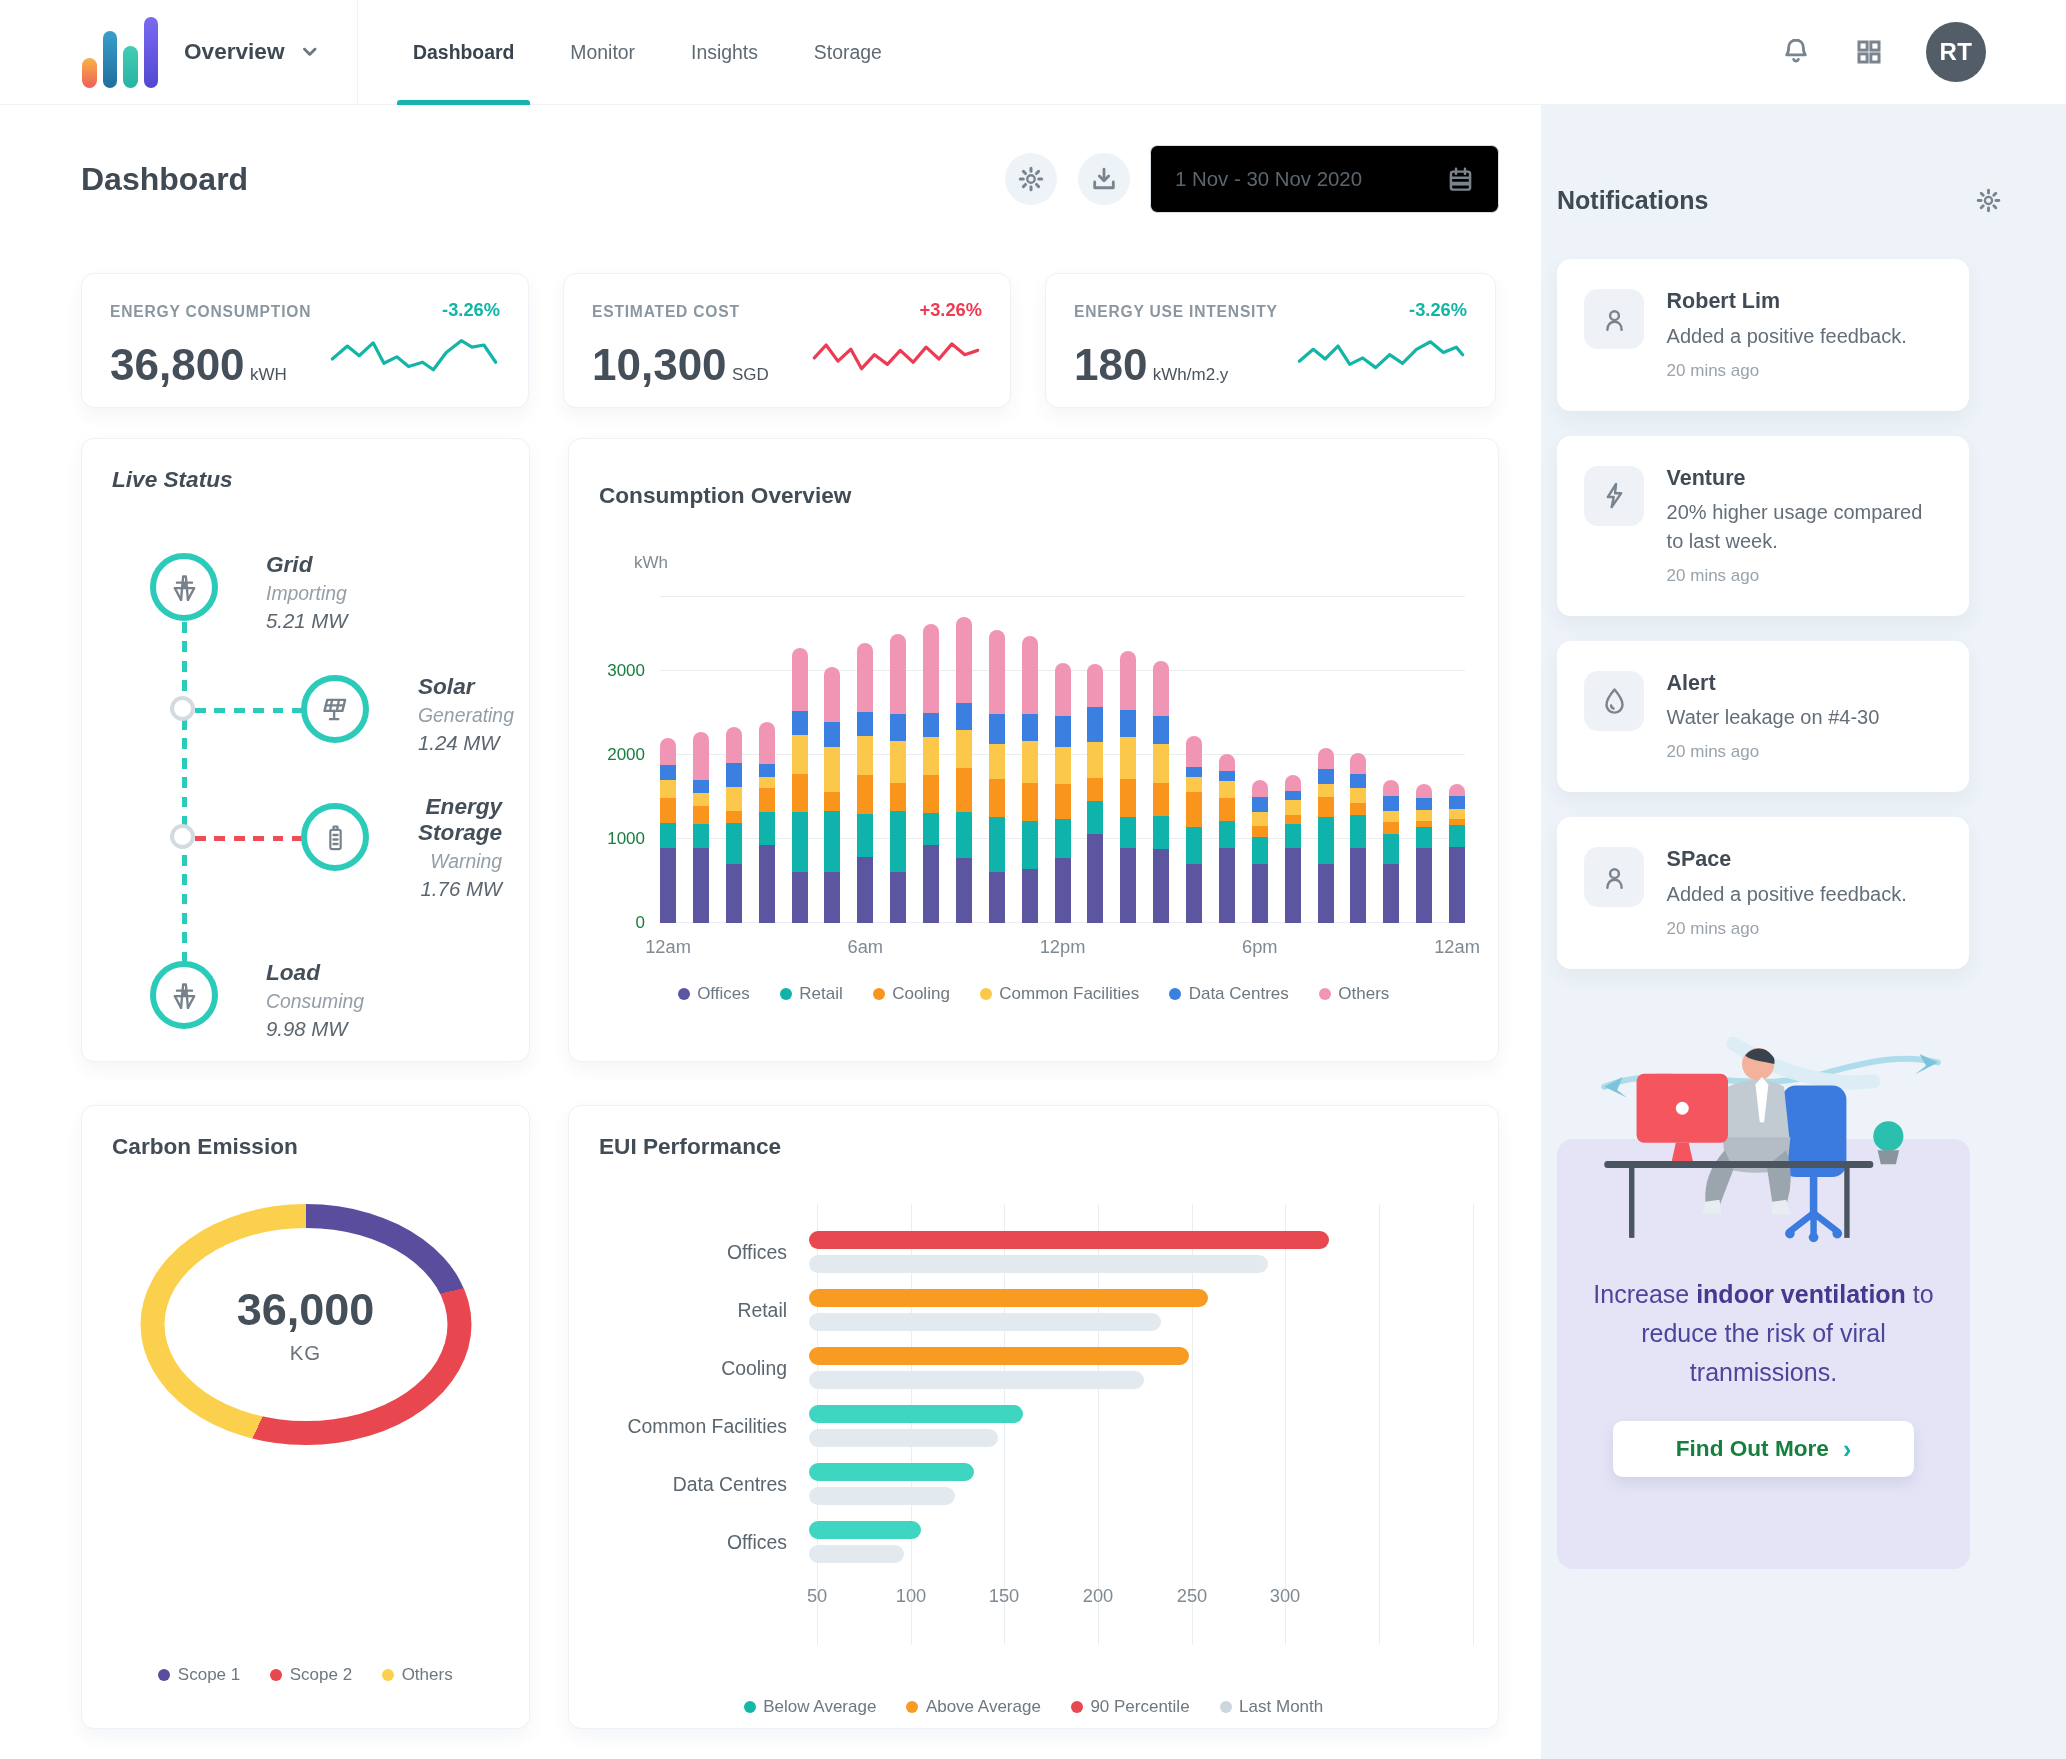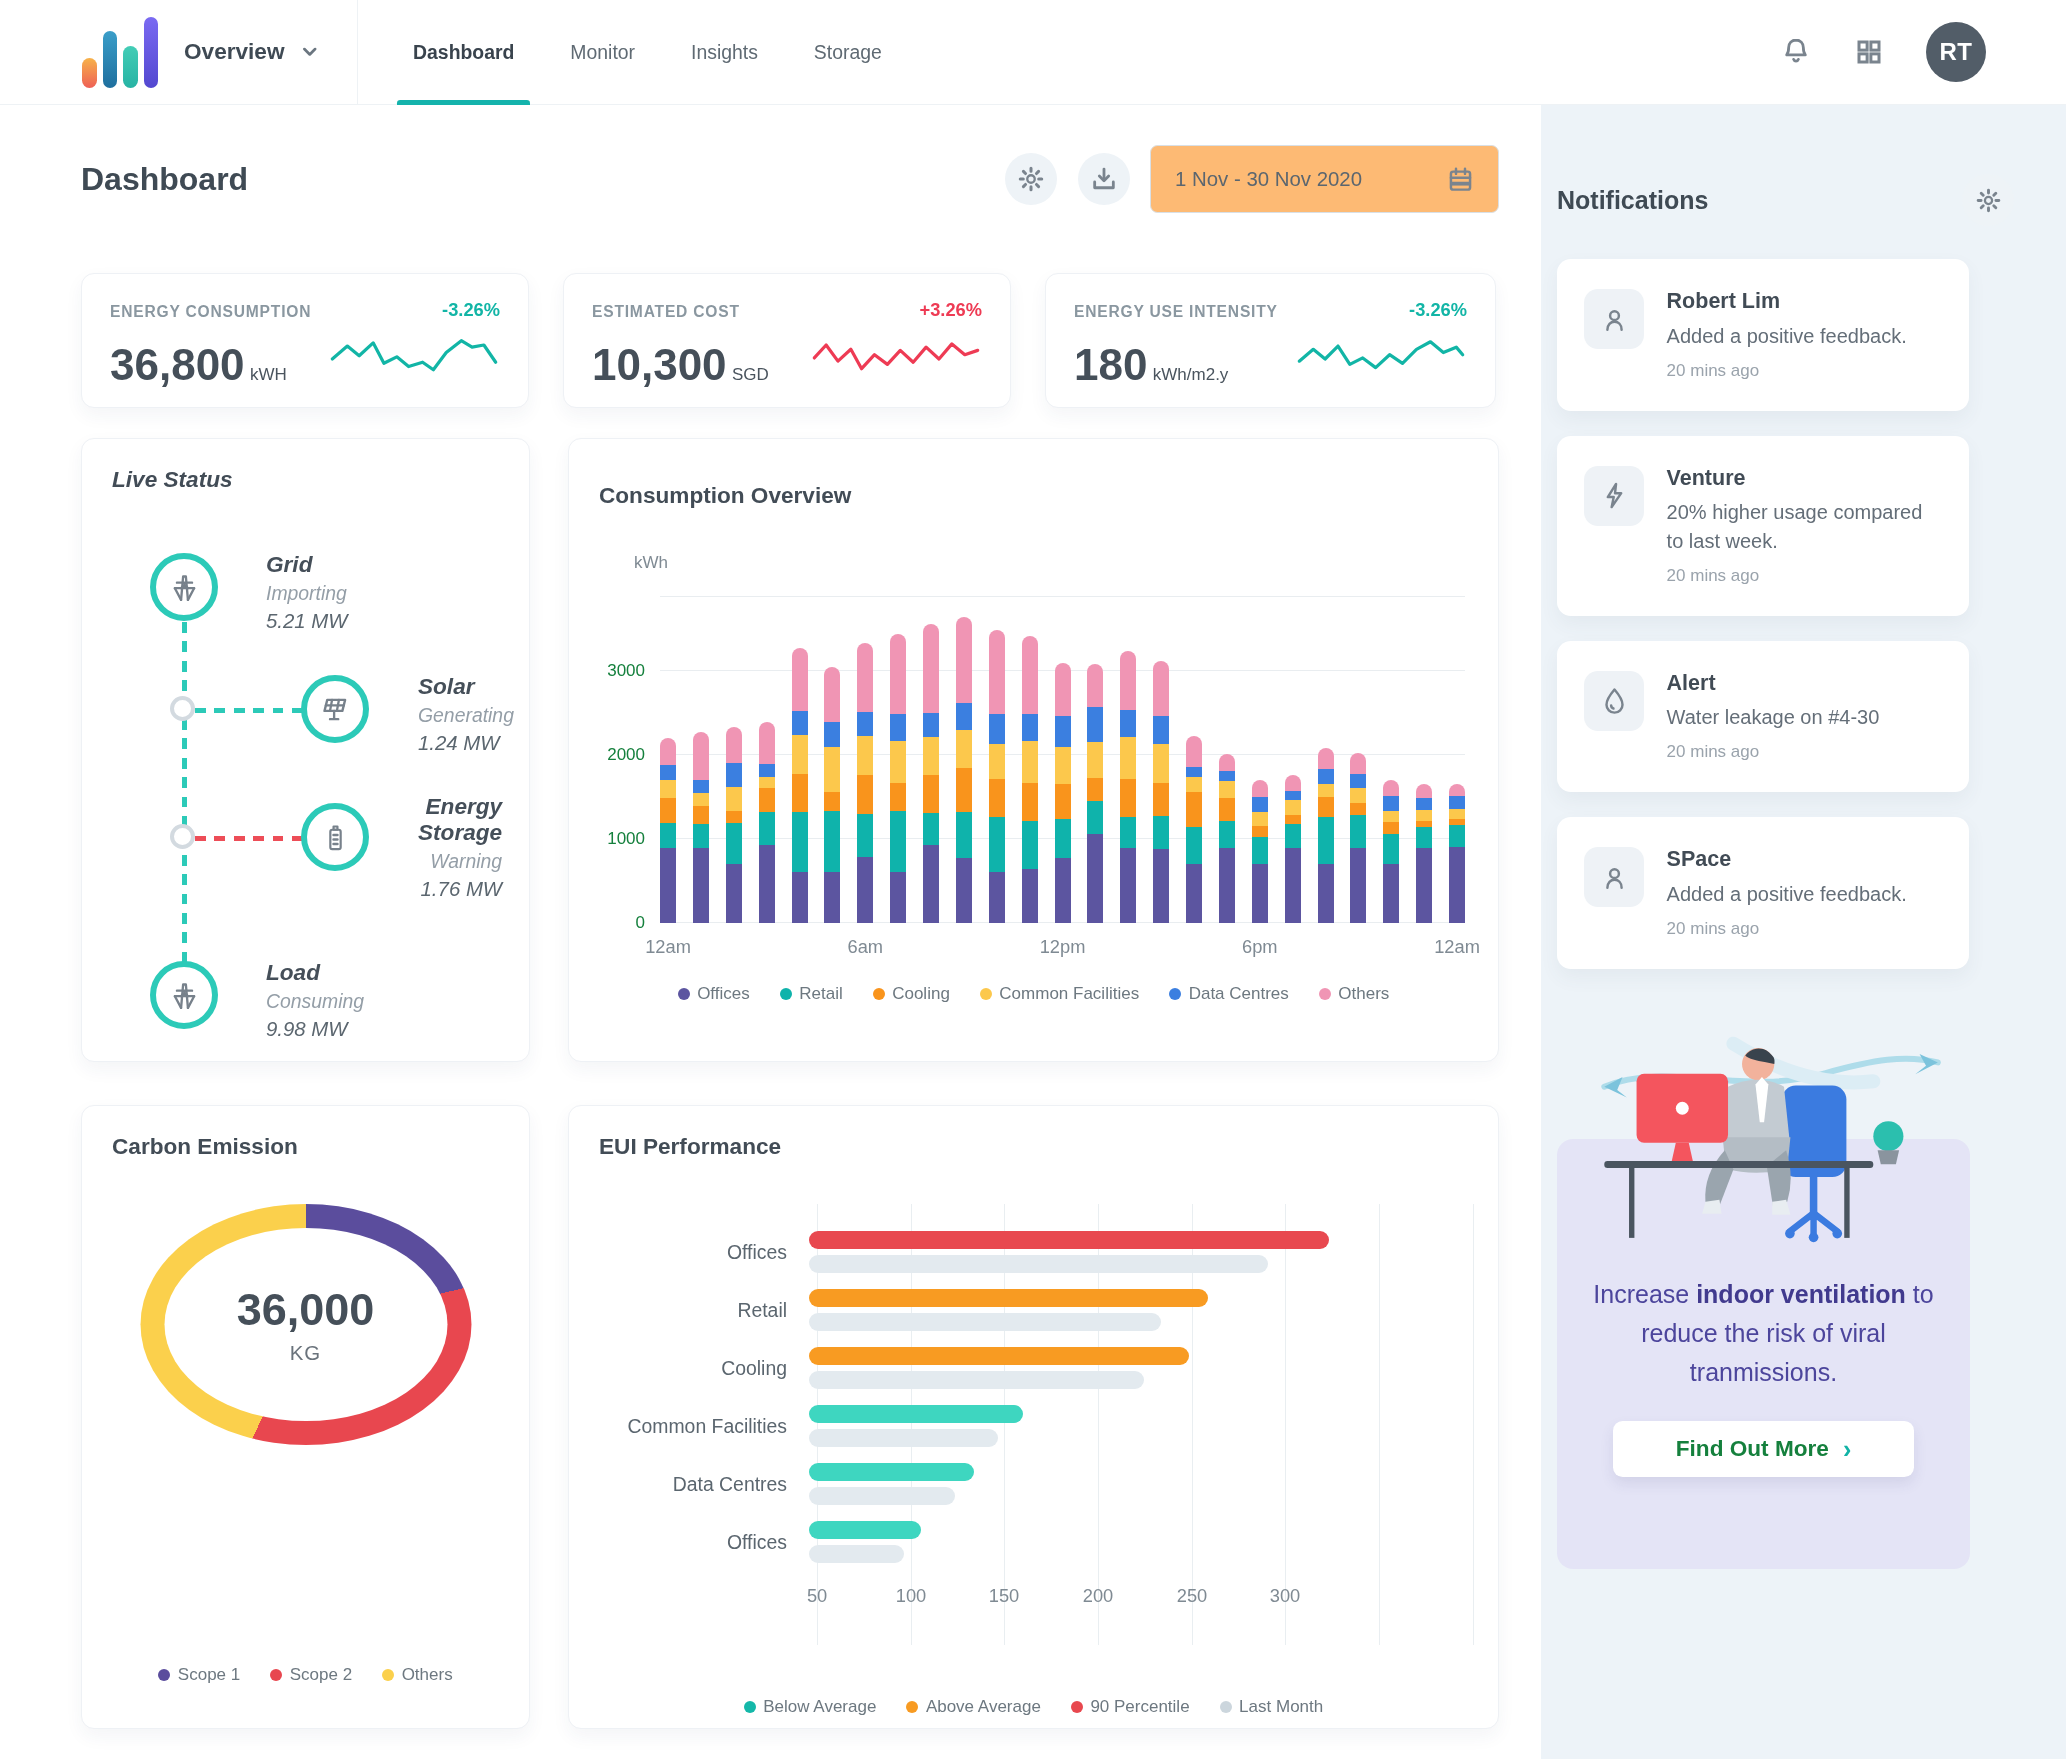--- a/index.html
+++ b/index.html
@@ -28,21 +28,21 @@
 
   
   .main { position:absolute; top:105px; left:0; width:1542px; bottom:0; background:#fff; }
   .sidebar { position:absolute; top:105px; right:0; width:525px; bottom:0; background:#edf3f8; padding:69px 0 0 16px; }
 
   
   .title-row { position:absolute; top:40px; left:81px; width:1418px; display:flex; align-items:center; }
   .page-title { font-size:32px; font-weight:700; color:#3f4a54; }
   .title-actions { margin-left:auto; display:flex; align-items:center; gap:20.4px; }
   .round-btn { width:52px; height:52px; border-radius:50%; background:#eef3f7; border:none; display:flex; align-items:center; justify-content:center; cursor:pointer; }
-  .date-box { display:flex; align-items:center; justify-content:space-between; width:349px; height:68px; background:#fdba74; border:1.1px solid #d9e0e6; border-radius:7.5px; padding:0 24px; cursor:pointer; }
+  .date-box { display:flex; align-items:center; justify-content:space-between; width:349px; height:68px; background:#000000; border:1.1px solid #d9e0e6; border-radius:7.5px; padding:0 24px; cursor:pointer; }
   .date-box .date-text { font-size:20.4px; color:#5b666f; }
 
   
   .card { position:absolute; background:#fff; border:1.1px solid #eef1f5; border-radius:13px; box-shadow:0 7.5px 18.3px rgba(40,60,90,.05); }
   .card-title { font-size:22.6px; font-weight:700; color:#424c56; }
 
   
   .kpi { height:135px; top:168px; padding:25px 28px 0 28px; }
   .kpi-1 { left:81px;  width:448px; }
   .kpi-2 { left:563px; width:448px; }

